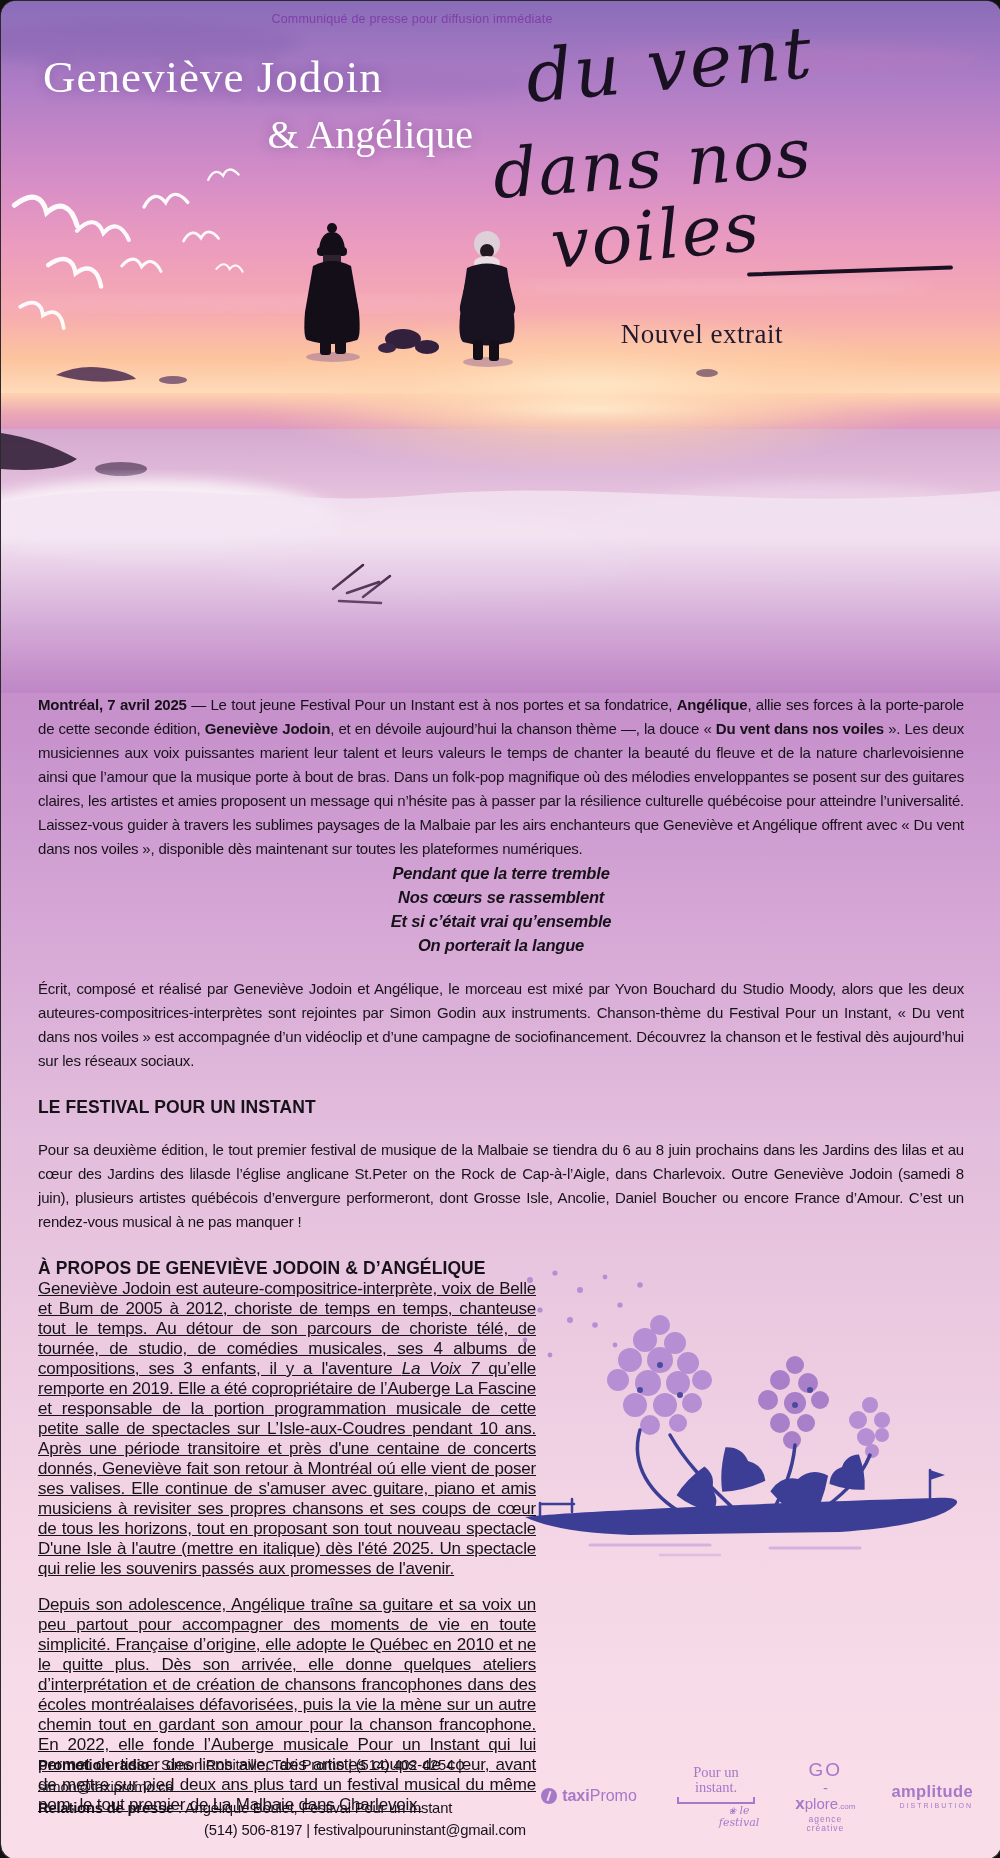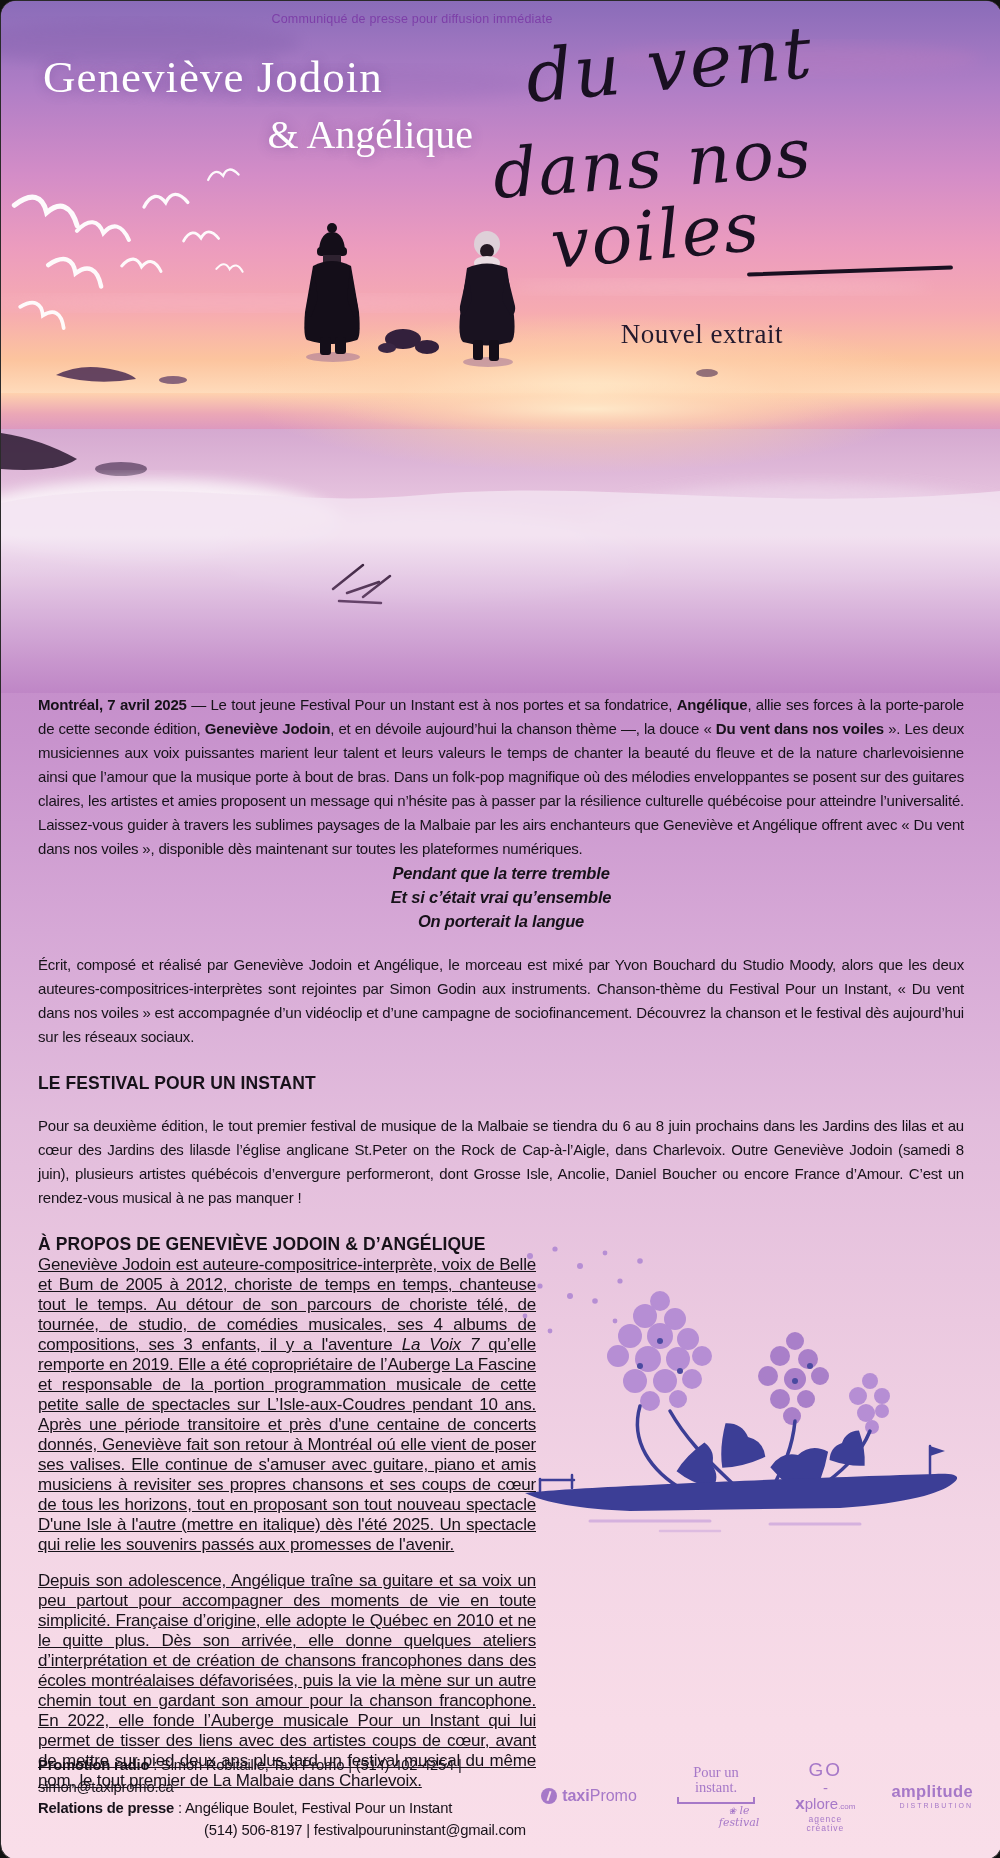--- a/index.html
+++ b/index.html
@@ -210,20 +210,21 @@
     <div class="nouvel">Nouvel extrait</div>
   </div>
 
   <div class="content">
     <div class="spacer"></div>
 
     <p class="body-text"><span class="rt-b">Montréal, 7 avril 2025</span><span> — Le tout jeune Festival Pour un Instant est à nos portes et sa fondatrice, </span><span class="rt-b">Angélique</span><span>, allie ses forces à la porte-parole de cette seconde édition, </span><span class="rt-b">Geneviève Jodoin</span><span>, et en dévoile aujourd’hui la chanson thème —, la douce « </span><span class="rt-b">Du vent dans nos voiles</span><span> ». Les deux musiciennes aux voix puissantes marient leur talent et leurs valeurs le temps de chanter la beauté du fleuve et de la nature charlevoisienne ainsi que l’amour que la musique porte à bout de bras. Dans un folk-pop magnifique où des mélodies enveloppantes se posent sur des guitares claires, les artistes et amies proposent un message qui n’hésite pas à passer par la résilience culturelle québécoise pour atteindre l’universalité. Laissez-vous guider à travers les sublimes paysages de la Malbaie par les airs enchanteurs que Geneviève et Angélique offrent avec « Du vent dans nos voiles », disponible dès maintenant sur toutes les plateformes numériques.</span></p>
 
     <div class="lyrics">
       <div>Pendant que la terre tremble</div>
+      <div>Nos cœurs se rassemblent</div>
       <div>Et si c’était vrai qu’ensemble</div>
       <div>On porterait la langue</div>
     </div>
 
     <p class="body-text credits">Écrit, composé et réalisé par Geneviève Jodoin et Angélique, le morceau est mixé par Yvon Bouchard du Studio Moody, alors que les deux auteures-compositrices-interprètes sont rejointes par Simon Godin aux instruments. Chanson-thème du Festival Pour un Instant, « Du vent dans nos voiles » est accompagnée d’un vidéoclip et d’une campagne de sociofinancement. Découvrez la chanson et le festival dès aujourd’hui sur les réseaux sociaux.</p>
 
     <div class="h">LE FESTIVAL POUR UN INSTANT</div>
     <p class="body-text">Pour sa deuxième édition, le tout premier festival de musique de la Malbaie se tiendra du 6 au 8 juin prochains dans les Jardins des lilas et au cœur des Jardins des lilasde l’église anglicane St.Peter on the Rock de Cap-à-l’Aigle, dans Charlevoix. Outre Geneviève Jodoin (samedi 8 juin), plusieurs artistes québécois d’envergure performeront, dont Grosse Isle, Ancolie, Daniel Boucher ou encore France d’Amour. C’est un rendez-vous musical à ne pas manquer !</p>
 
     <div class="h">À PROPOS DE GENEVIÈVE JODOIN &amp; D’ANGÉLIQUE</div>

